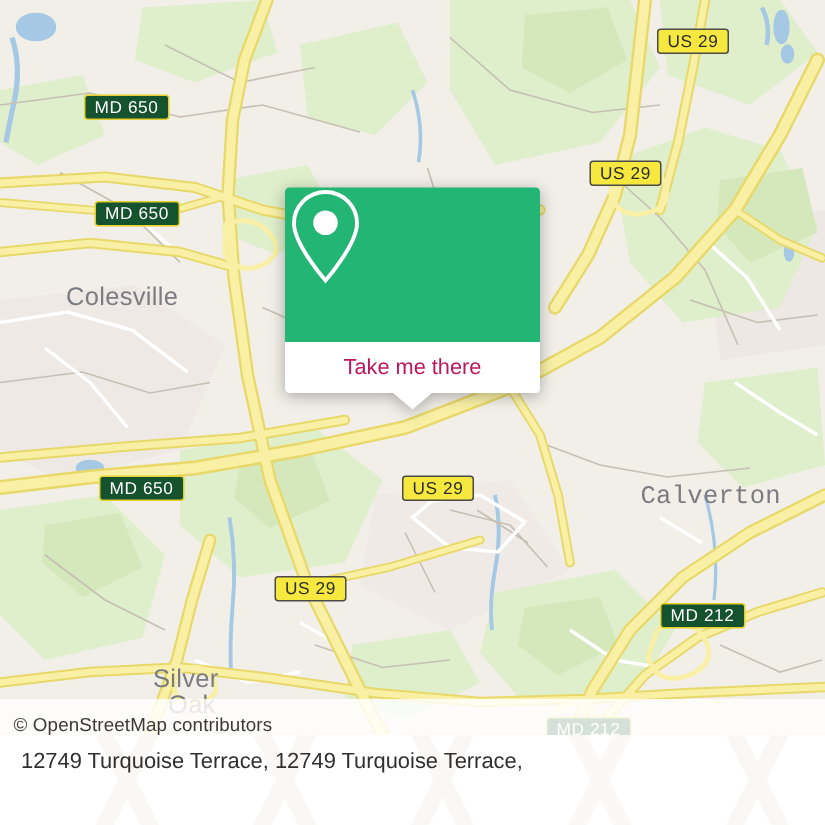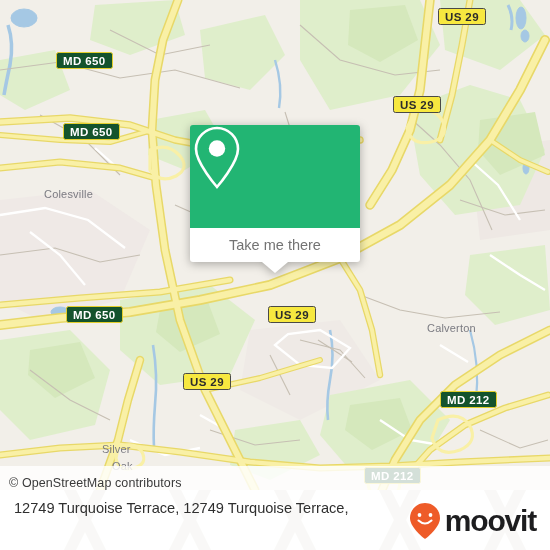--- a/index.html
+++ b/index.html
@@ -9,47 +9,48 @@
     background:#f2efe9;
   }
   #root{position:relative;width:550px;height:550px;overflow:hidden;background:#fff;}
 
   
   .map{position:absolute;left:0;top:0;width:550px;height:490px;overflow:hidden;background:#f2efe9;}
   .map svg{position:absolute;left:0;top:0;}
 
   
   .place{
-    position:absolute;color:#7b7b82;font-size:11px;letter-spacing:.2px;
+    position:absolute;color:#7b7b82;font-size:17px;letter-spacing:.2px;
     white-space:nowrap;pointer-events:none;
   }
 
   
   .shield{
     position:absolute;display:flex;align-items:center;justify-content:center;
     height:17px;padding:0 6px;border-radius:2.5px;
-    font-size:11.5px;font-weight:bold;letter-spacing:.4px;white-space:nowrap;
+    font-size:11.5px;font-weight:normal;letter-spacing:.4px;white-space:nowrap;
     box-sizing:border-box;
+    margin-top:11px;
   }
   .shield.us{background:#f7e83f;border:1.6px solid #4a4a46;color:#2c2c2c;}
   .shield.md{background:#14532d;border:1.6px solid #e4cf2c;color:#ffffff;text-shadow:0 0 1px rgba(0,0,0,.12);}
 
   
   .card{
     position:absolute;left:190px;top:125px;width:170px;
     filter:drop-shadow(0 2px 5px rgba(0,0,0,.30));
   }
   .card-head{
     height:103px;background:#22b573;border-radius:3px 3px 0 0;
     display:flex;align-items:center;justify-content:center;
   }
   .card-foot{
     height:34px;background:#ffffff;border-radius:0 0 3px 3px;
     display:flex;align-items:center;justify-content:center;
-    color:#737373;font-size:14.5px;
+    color:#be185d;font-size:14.5px;
   }
   .card-tail{
     position:absolute;left:50%;top:137px;transform:translateX(-50%);
     width:0;height:0;border-left:13px solid transparent;border-right:13px solid transparent;
     border-top:11px solid #ffffff;
   }
 
   
   .attrib{
     position:absolute;left:0;top:466px;width:550px;height:24px;
@@ -200,21 +201,21 @@
       <g stroke="#f9f0a6" stroke-width="3.2" fill="none">
         <path d="M150,150 q18,-8 30,6 q10,12 -4,20 q-16,8 -26,-6 Z"></path>
         <path d="M415,112 q20,-6 28,10 q6,16 -12,20 q-20,4 -24,-14 Z"></path>
         <path d="M438,420 q22,-10 32,6 q8,16 -10,24 q-22,8 -28,-12 Z"></path>
         <path d="M372,472 q18,-8 26,6 q6,14 -10,18 q-18,4 -20,-12 Z"></path>
         <path d="M118,448 q16,-8 24,4 q6,12 -8,16 q-16,4 -18,-10 Z"></path>
       </g>
     </svg>
 
     <div class="place" style="left:44px;top:188px;">Colesville</div>
-    <div class="place" style="left:427px;top:322px;">Calverton</div>
+    <div class="place" style="left:427px;top:322px;font-family:Liberation Mono, monospace;">Calverton</div>
     <div class="place" style="left:102px;top:443px;">Silver</div>
     <div class="place" style="left:112px;top:460px;">Oak</div>
 
     <div class="shield md" style="left:56px;top:52px;">MD 650</div>
     <div class="shield md" style="left:63px;top:123px;">MD 650</div>
     <div class="shield md" style="left:66px;top:306px;">MD 650</div>
     <div class="shield us" style="left:438px;top:8px;">US 29</div>
     <div class="shield us" style="left:393px;top:96px;">US 29</div>
     <div class="shield us" style="left:268px;top:306px;">US 29</div>
     <div class="shield us" style="left:183px;top:373px;">US 29</div>
@@ -250,24 +251,15 @@
         <path d="M320,0 L270,100"></path>
           <path d="M425,0 L375,100"></path>
         <path d="M530,0 L480,100"></path>
       </g>
     </svg>
 
     <div class="addr">
       <div>12749 Turquoise Terrace, 12749 Turquoise Terrace,</div>
     </div>
 
-    <div class="logo">
-      <svg width="32" height="38" viewBox="0 0 32 38">
-        <path d="M16 1 C7.7 1 1 7.7 1 16 C1 26 16 37 16 37 C16 37 31 26 31 16 C31 7.7 24.3 1 16 1 Z" fill="#ee5b28"></path>
-        <circle cx="10.5" cy="13" r="1.9" fill="#ffffff"></circle>
-        <circle cx="21.5" cy="13" r="1.9" fill="#ffffff"></circle>
-        <path d="M9.5 18.5 q6.5 6 13 0" stroke="#ffffff" stroke-width="2.1" fill="none" stroke-linecap="round"></path>
-      </svg>
-      <span class="logo-word">moovit</span>
-    </div>
   </div>
 
 </div>
 
 </body></html>

